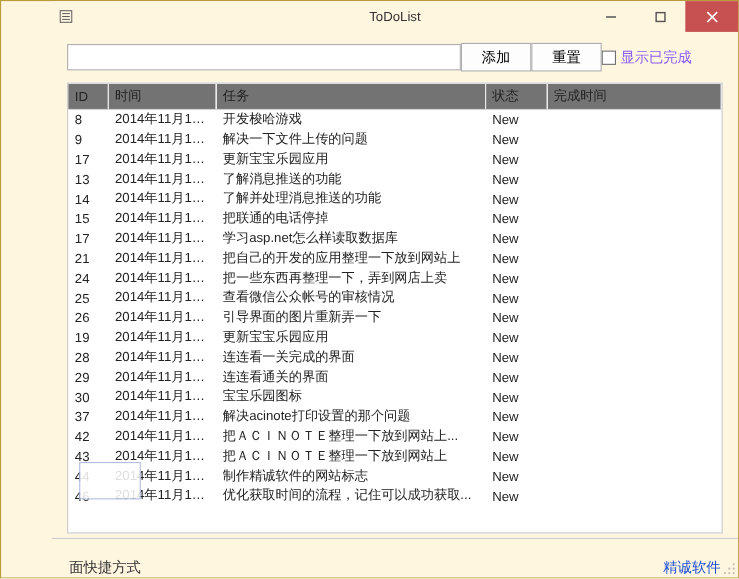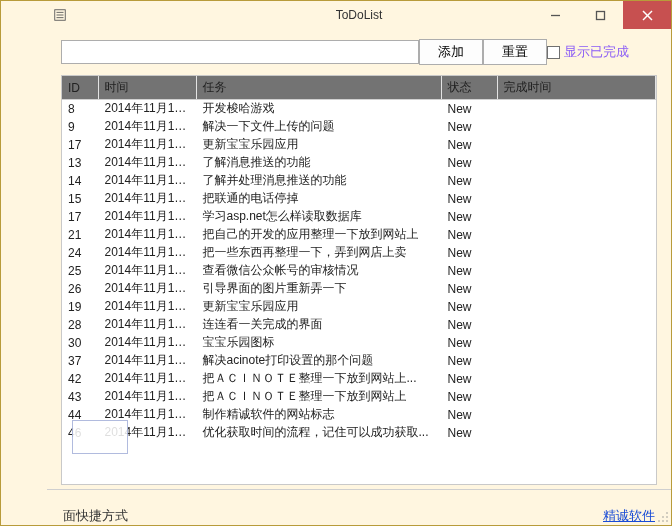--- a/index.html
+++ b/index.html
@@ -23,21 +23,21 @@
   .grid-scroll { flex:1; overflow:auto; }
   table { border-collapse:collapse; width:100%; table-layout:fixed; }
   thead th { text-align:left; font-weight:normal; font-size:12px; color:#222; background:#737373; border-right:1px solid #e3e3e3; border-bottom:1px solid #d0d0d0; padding:3px 6px; height:22px; white-space:nowrap; overflow:hidden; }
   tbody td { font-size:12px; color:#222; padding:0 6px; height:18px; white-space:nowrap; overflow:hidden; text-overflow:ellipsis; border-right:1px solid transparent;}
   col.c-id { width:36px; }
   col.c-time { width:98px; }
   col.c-task { width:245px; }
   col.c-status { width:56px; }
   col.c-done { width:auto; }
   .footer { height:36px; border-top:1px solid #cfcfcf; display:flex; align-items:flex-end; justify-content:space-between; padding:0 16px; font-size:13px; color:#333; }
-  .footer a { color:#1a4cd6; text-decoration:underline; cursor:pointer;}
+  .footer a { color:#1a4cd6; cursor:pointer;}
   .resize-grip { position:absolute; right:2px; bottom:2px; width:14px; height:14px; opacity:.5;}
   .resize-grip svg { width:14px; height:14px; }
   .drag-ghost { position:absolute; left:10px; bottom:30px; width:56px; height:34px; background:rgba(255,255,255,0.85); border:1px solid rgba(100,120,190,.5); display:flex; align-items:center; justify-content:center; font-size:11px; color:#9aa; }
 </style>
 </head>
 <body>
 
 <div class="window">
 
   <div class="titlebar">
@@ -187,20 +187,27 @@
               <td></td>
             </tr>
             <tr>
               <td>28</td>
               <td>2014年11月18日</td>
               <td>连连看一关完成的界面</td>
               <td>New</td>
               <td></td>
             </tr>
             <tr>
+              <td>29</td>
+              <td>2014年11月18日</td>
+              <td>连连看通关的界面</td>
+              <td>New</td>
+              <td></td>
+            </tr>
+            <tr>
               <td>30</td>
               <td>2014年11月18日</td>
               <td>宝宝乐园图标</td>
               <td>New</td>
               <td></td>
             </tr>
             <tr>
               <td>37</td>
               <td>2014年11月19日</td>
               <td>解决acinote打印设置的那个问题</td>

